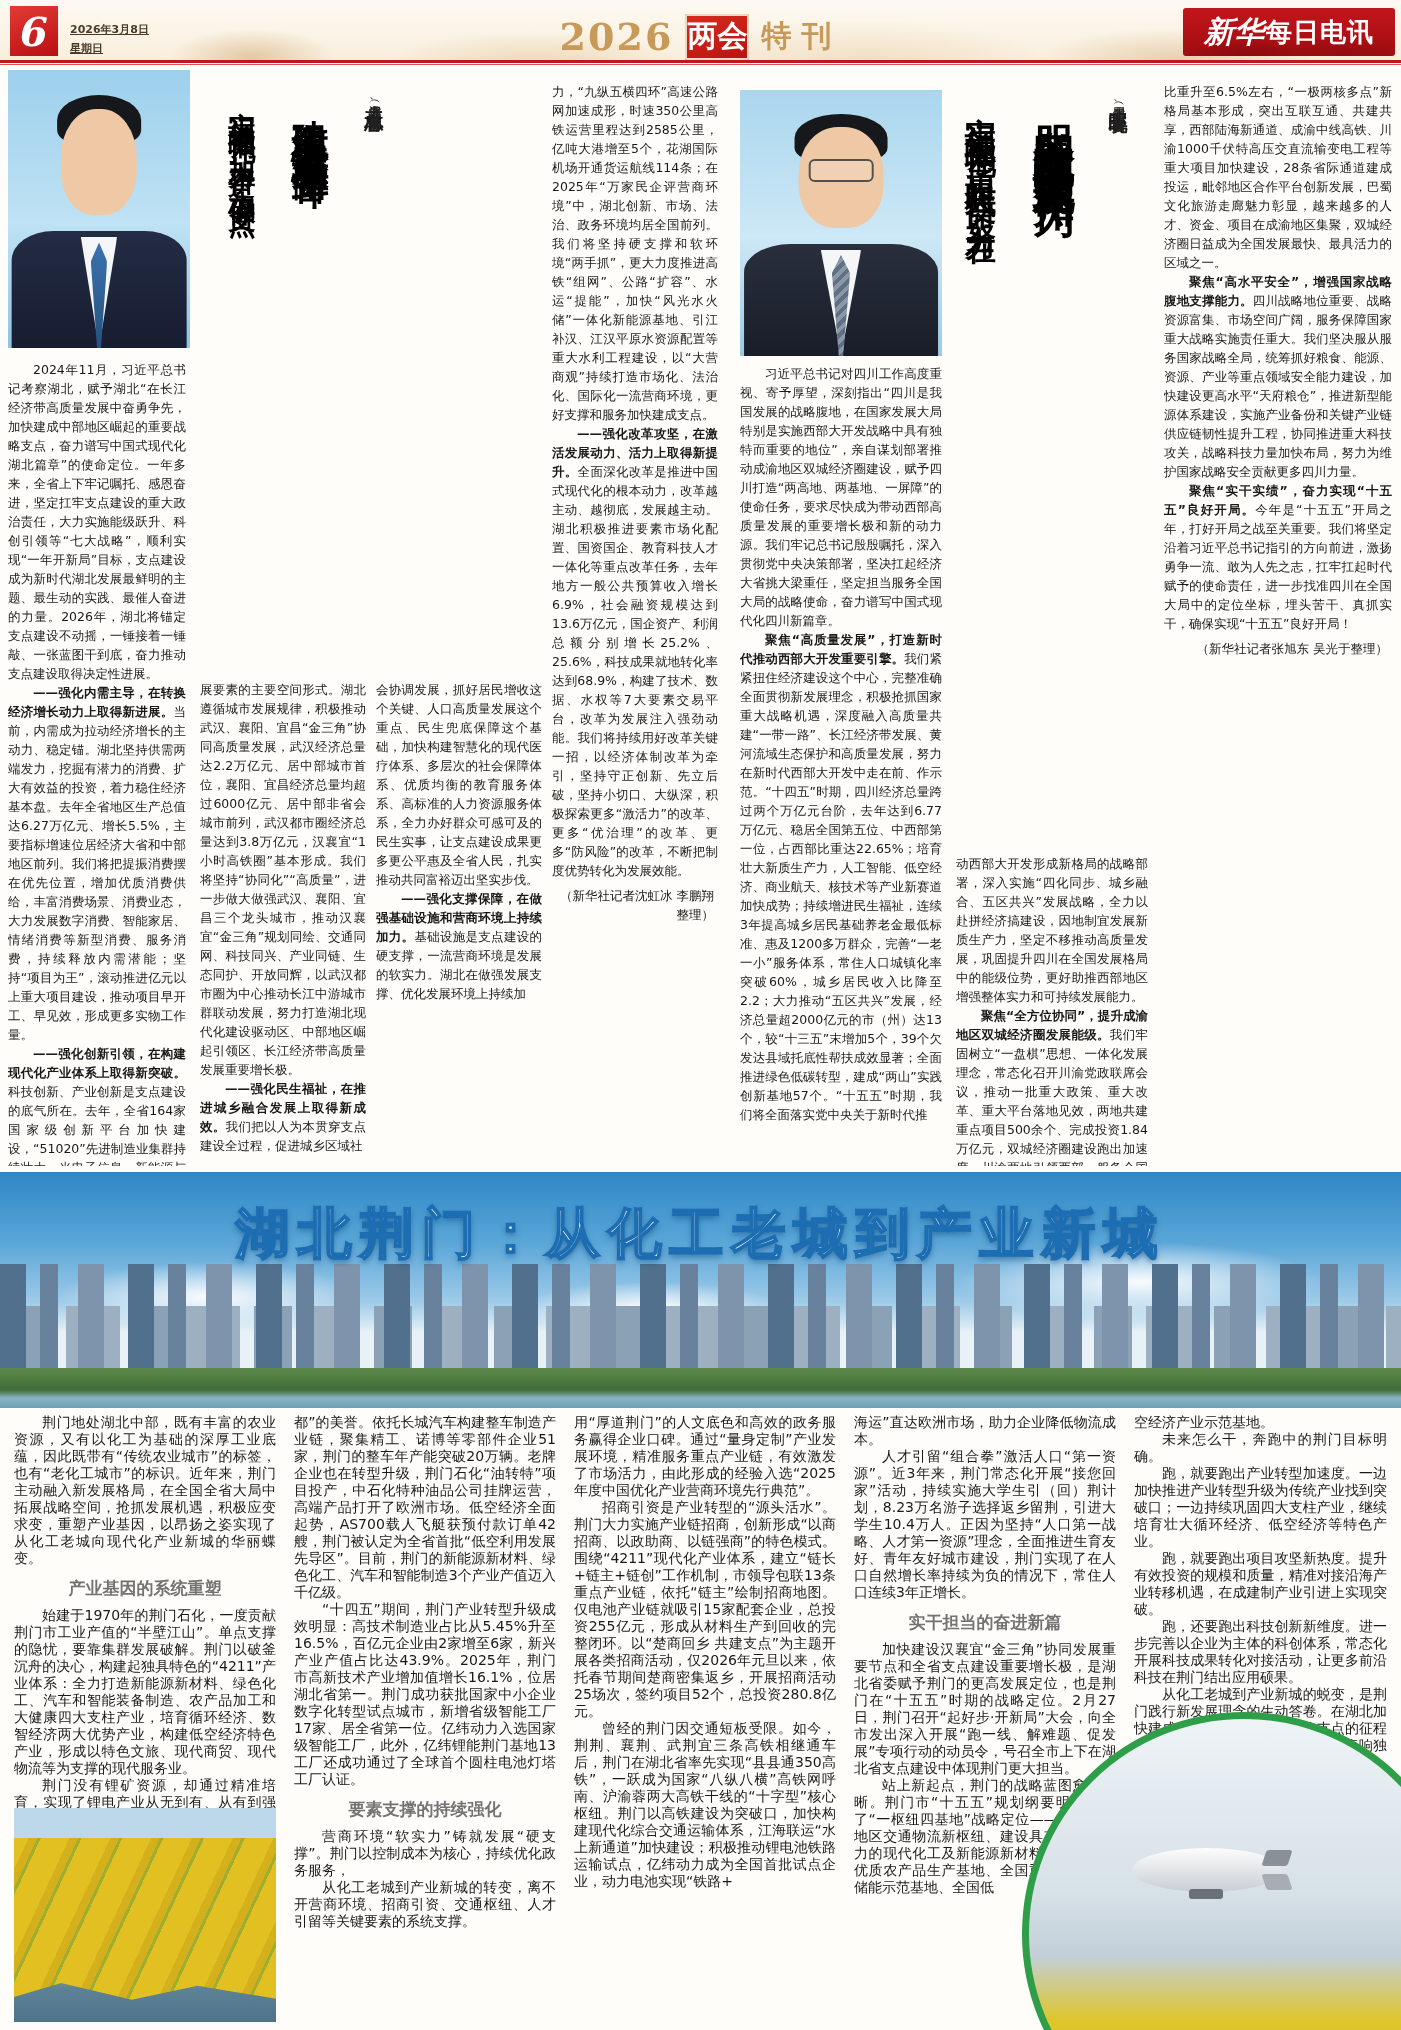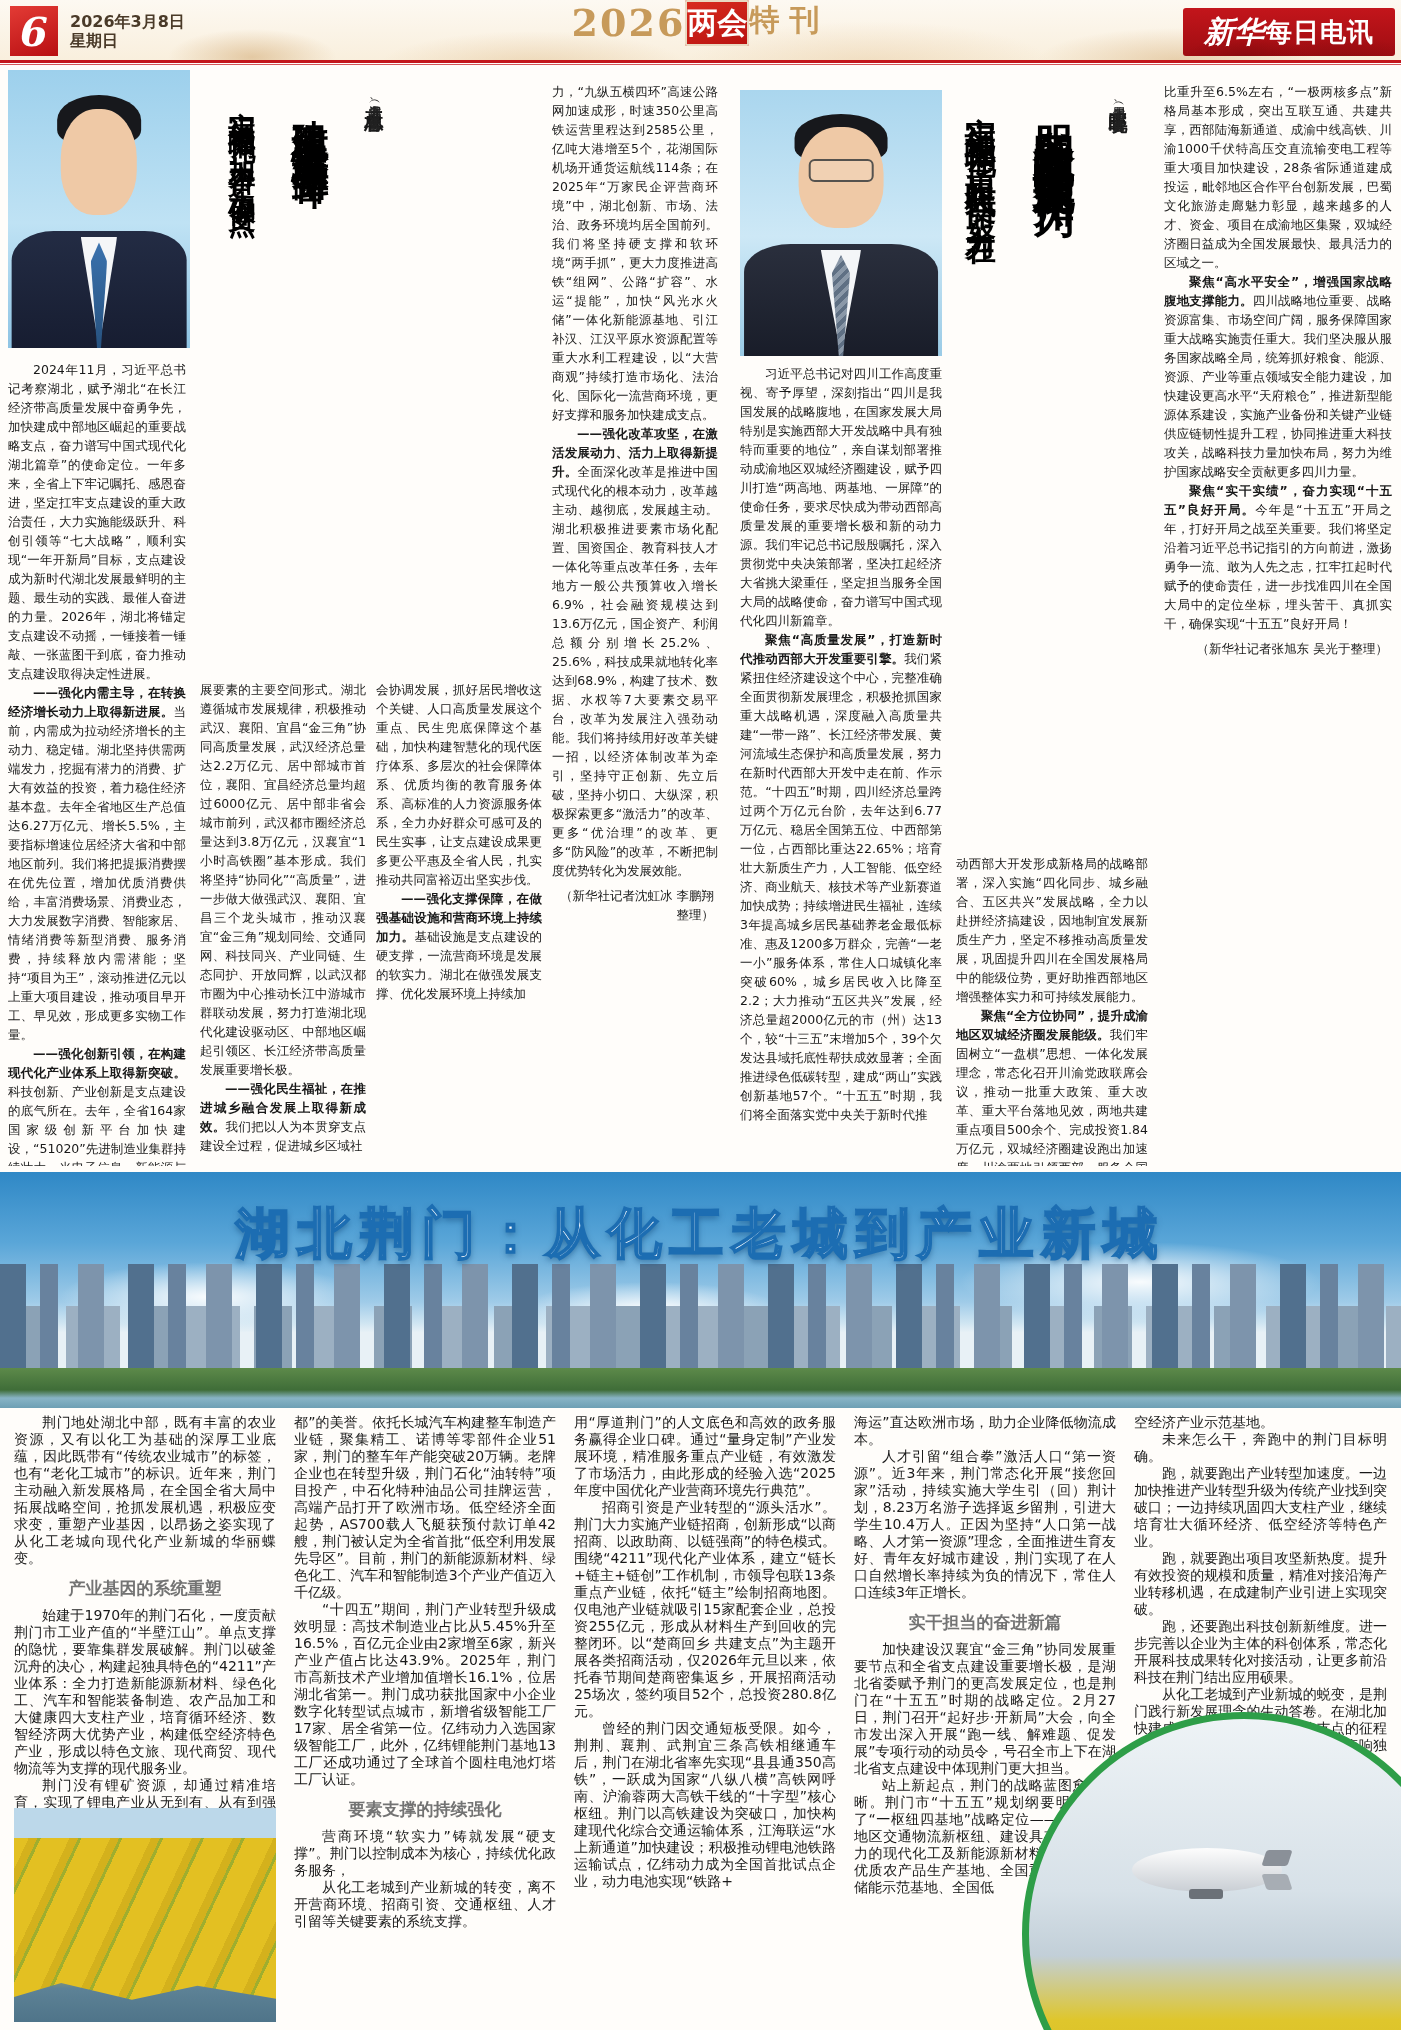--- a/index.html
+++ b/index.html
@@ -13,22 +13,22 @@
         radial-gradient(220px 50px at 38% 110%, rgba(214,170,110,.35), rgba(214,170,110,0) 70%),
         radial-gradient(260px 60px at 62% 105%, rgba(222,182,128,.30), rgba(222,182,128,0) 70%),
         radial-gradient(200px 46px at 84% 100%, rgba(206,160,100,.40), rgba(206,160,100,0) 70%),
         linear-gradient(180deg,#fdf9f2,#f9efdd);}
   .hdr-rule1{position:absolute;left:0;top:60px;width:1401px;height:3px;background:#c3161c;}
   .hdr-rule2{position:absolute;left:0;top:64px;width:1401px;height:1px;background:#d3565a;}
   #pgno{position:absolute;left:10px;top:6px;width:48px;height:50px;
         background:linear-gradient(160deg,#e33b35,#b80f12);color:#fff;
         font-family:"DejaVu Serif","Liberation Serif",serif;font-style:italic;font-weight:bold;
         font-size:40px;display:flex;align-items:center;justify-content:center;}
-  #dateblk{position:absolute;left:70px;top:12px;font-size:16px;font-weight:bold;color:#4a3a28;line-height:19px;}
-  #midbanner{position:absolute;left:0;top:0;width:1401px;height:73px;display:flex;justify-content:center;}
+  #dateblk{position:absolute;left:70px;top:20px;font-size:11px;font-weight:bold;color:#4a3a28;line-height:19px;text-decoration:underline;}
+  #midbanner{position:absolute;left:0;top:0;width:1401px;height:73px;display:flex;align-items:center;justify-content:center;gap:12px;}
   #yearTxt{font-size:38px;font-weight:900;color:#c79a5a;font-family:"DejaVu Serif",serif;letter-spacing:2px;}
   #sealBox{width:64px;height:46px;background:linear-gradient(160deg,#d92c1f,#b81210);border-radius:2px;
            box-shadow:0 0 0 2px #e9d9c2 inset;display:flex;align-items:center;justify-content:center;
            color:#fff;font-size:30px;font-weight:900;font-family:"DejaVu Serif",serif;}
   #suffixTxt{font-size:30px;font-weight:900;color:#c79a5a;letter-spacing:10px;}
   #masthead{position:absolute;right:6px;top:8px;width:212px;height:48px;border-radius:3px;
             background:
              radial-gradient(90px 26px at 30% 100%, rgba(120,8,10,.55), rgba(120,8,10,0) 70%),
              radial-gradient(110px 30px at 75% 105%, rgba(130,10,12,.5), rgba(130,10,12,0) 70%),
              linear-gradient(180deg,#c3151b,#9f0d12);

